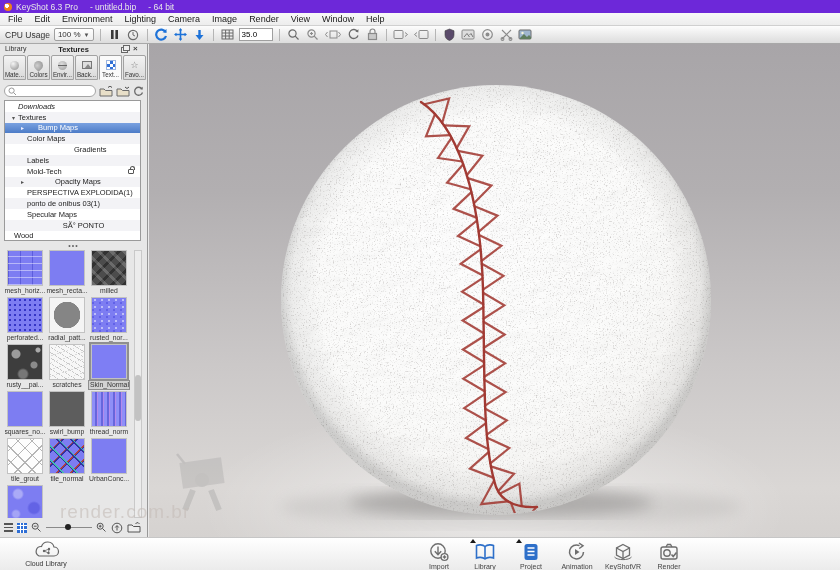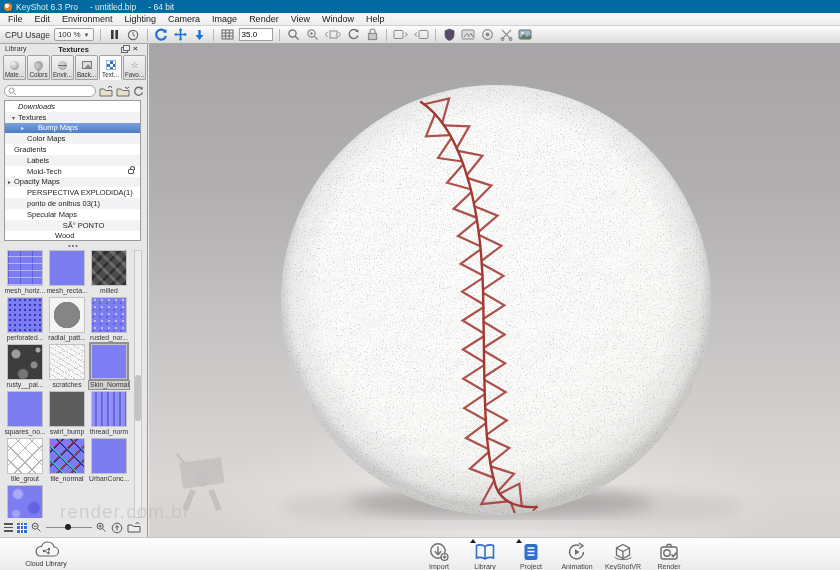--- a/index.html
+++ b/index.html
@@ -1,20 +1,20 @@
 <!DOCTYPE html>
 <html><head>
 <meta charset="utf-8">
 <style>
   html,body{margin:0;padding:0;width:840px;height:570px;overflow:hidden;
     font-family:"Liberation Sans",sans-serif;background:#e9e9e9;position:relative;}
   *{box-sizing:border-box;}
 
   
-  .titlebar{position:absolute;left:0;top:0;width:840px;height:13px;background:#0369a1;
+  .titlebar{position:absolute;left:0;top:0;width:840px;height:13px;background:#6d28d9;
     color:#e8e8e8;font-size:8.5px;display:flex;align-items:center;padding-left:4px;gap:4px;}
   .app-logo{width:8px;height:8px;border-radius:50%;
     background:radial-gradient(circle at 35% 35%,#fff 0 2px,#f08018 2.2px 100%);flex:0 0 auto;}
   .titlebar .sep-sp{width:4px;}
 
   
   .menubar{position:absolute;left:0;top:13px;width:840px;height:13px;background:linear-gradient(#f8f8f8,#ededed);
     display:flex;align-items:center;font-size:9px;color:#1a1a1a;border-bottom:1px solid #d0d0d0;padding-left:2px;}
   .menu-item{padding:0 6px;height:13px;line-height:13px;cursor:default;}
 
@@ -390,54 +390,54 @@
         <span class="tlabel">Textures</span>
       </div>
       <div class="tree-row sel" style="padding-left: 13px; gap: 11px;">
         <span class="expander">▸</span>
         <span class="tlabel">Bump Maps</span>
       </div>
       <div class="tree-row" style="padding-left: 13px;">
         <span class="expander"></span>
         <span class="tlabel">Color Maps</span>
       </div>
-      <div class="tree-row" style="">
+      <div class="tree-row" style="padding-left: 13px; margin-left: 47px;">
         <span class="expander"></span>
         <span class="tlabel">Gradients</span>
       </div>
       <div class="tree-row" style="padding-left: 13px;">
         <span class="expander"></span>
         <span class="tlabel">Labels</span>
       </div>
       <div class="tree-row" style="padding-left: 13px;">
         <span class="expander"></span>
         <span class="tlabel">Mold-Tech</span>
         <span class="lock"></span>
       </div>
-      <div class="tree-row" style="padding-left: 0;">
+      <div class="tree-row" style="padding-left: 13px; gap: 28px;">
         <span class="expander">▸</span>
         <span class="tlabel">Opacity Maps</span>
       </div>
       <div class="tree-row" style="padding-left: 13px;">
         <span class="expander"></span>
         <span class="tlabel">PERSPECTIVA EXPLODIDA(1)</span>
       </div>
       <div class="tree-row" style="padding-left: 13px;">
         <span class="expander"></span>
         <span class="tlabel">ponto de onibus 03(1)</span>
       </div>
       <div class="tree-row" style="padding-left: 13px;">
         <span class="expander"></span>
         <span class="tlabel">Specular Maps</span>
       </div>
       <div class="tree-row" style="padding-left: 13px; justify-content: center;">
         <span class="expander"></span>
         <span class="tlabel">SÃ° PONTO</span>
       </div>
-      <div class="tree-row" style=" margin-left: 41px;">
+      <div class="tree-row" style="">
         <span class="expander"></span>
         <span class="tlabel">Wood</span>
       </div>
     </div>
 
   <div class="p-split">
       <span>•••</span>
     </div>
 
   <div class="p-thumbs" id="thumbs">

